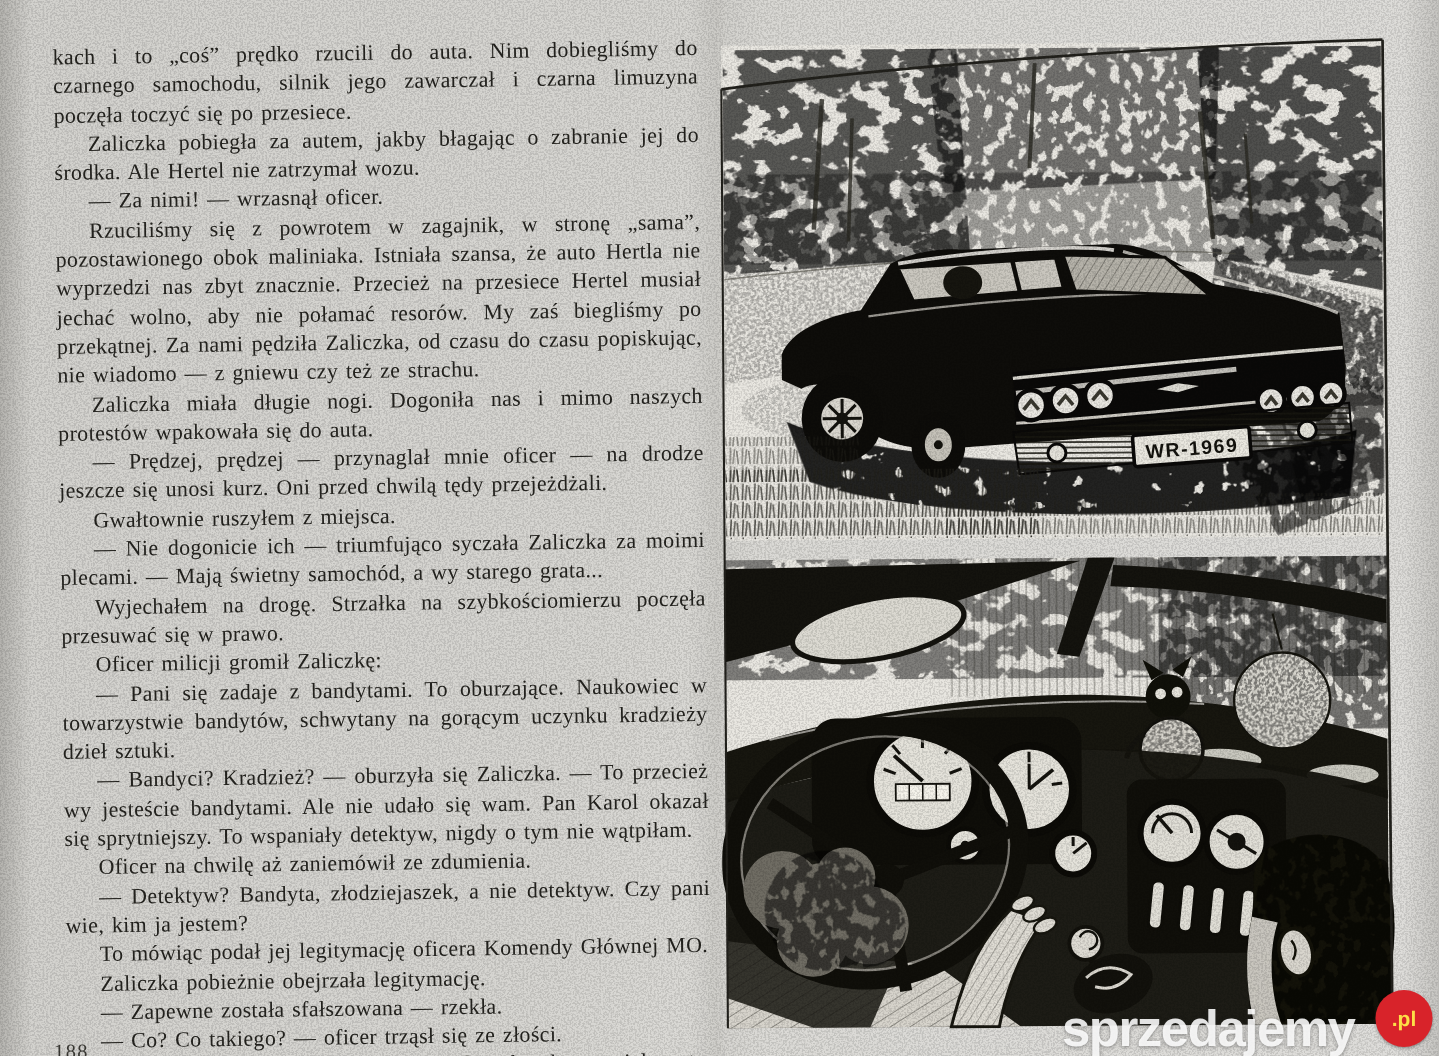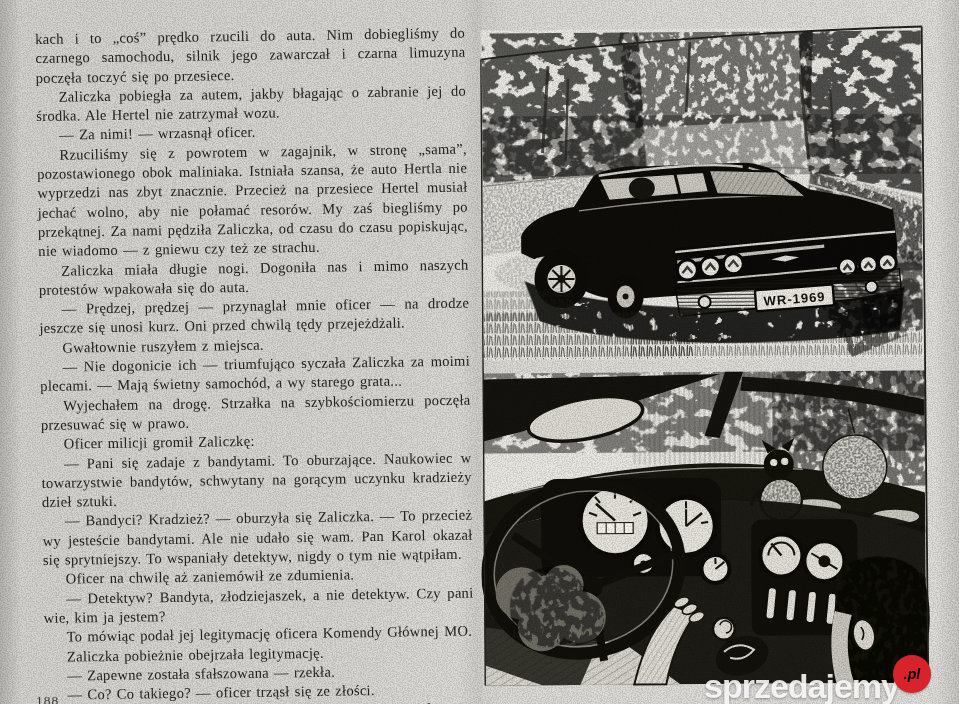--- a/index.html
+++ b/index.html
@@ -23,33 +23,33 @@
   }
   .text-col p{margin:0;text-indent:1.55em;}
   .text-col p:first-child{text-indent:0;}
   .pageno{
     position:absolute;left:36px;top:693px;color:#3a3934;
     font-size:13.5px;letter-spacing:1px;
   }
   .illus{position:absolute;left:480px;top:20px;width:450px;height:676px;
     transform:rotate(-0.4deg);transform-origin:50% 50%;}
   .watermark{
-    position:absolute;right:28px;bottom:1px;display:flex;align-items:flex-start;
-    font-family:"Liberation Sans",sans-serif;pointer-events:none;
+    position:absolute;right:4px;bottom:1px;display:flex;align-items:center;
+    font-family:"Liberation Sans",sans-serif;pointer-events:none;gap:20px;
   }
   .wm-word{
     color:rgba(255,255,255,.88);font-weight:bold;font-size:34px;line-height:1;
     letter-spacing:-1px;text-shadow:0 1px 3px rgba(40,40,40,.45);
     padding-top:14px;
   }
   .wm-badge{
     width:38px;height:38px;border-radius:50%;background:#d8232a;
-    color:#000000;font-weight:bold;font-size:14px;
+    color:#fde047;font-weight:bold;font-size:14px;
     display:flex;align-items:center;justify-content:center;
-    margin-left:-6px;box-shadow:0 1px 2px rgba(40,40,40,.4);font-style:italic;
+    margin-left:-6px;box-shadow:0 1px 2px rgba(40,40,40,.4);
   }
 </style>
 </head>
 <body>
 
 <div class="photo">
 
   <div class="text-col">
     <p>kach i to „coś” prędko rzucili do auta. Nim dobiegliśmy do czarnego samochodu, silnik jego zawarczał i czarna limuzyna poczęła toczyć się po przesiece.</p>
     <p>Zaliczka pobiegła za autem, jakby błagając o zabranie jej do środka. Ale Hertel nie zatrzymał wozu.</p>

